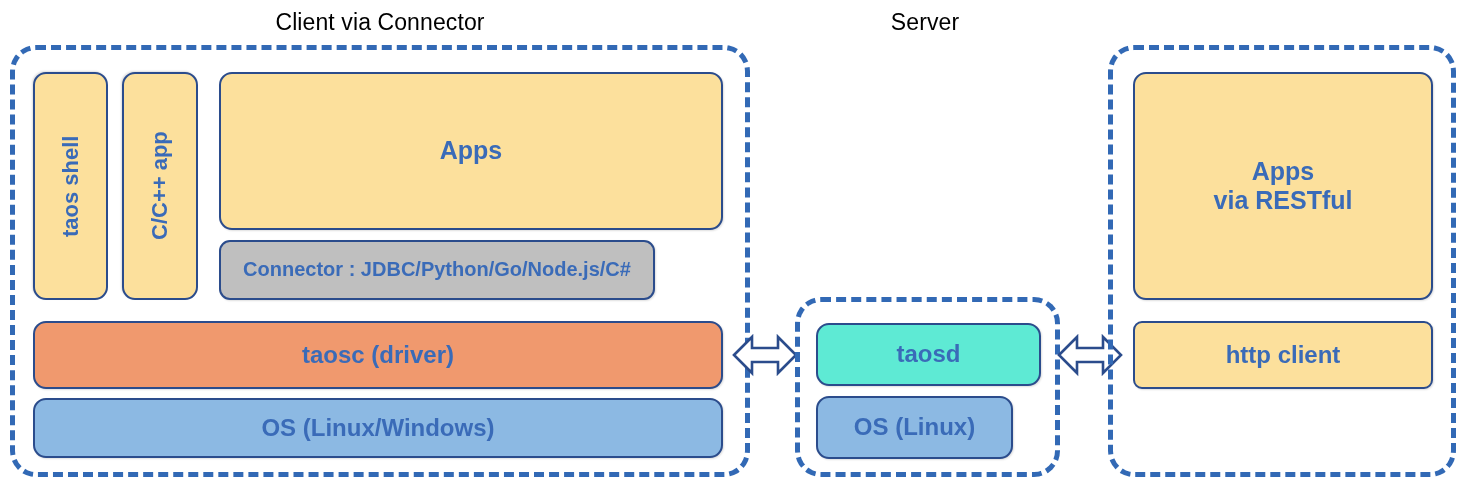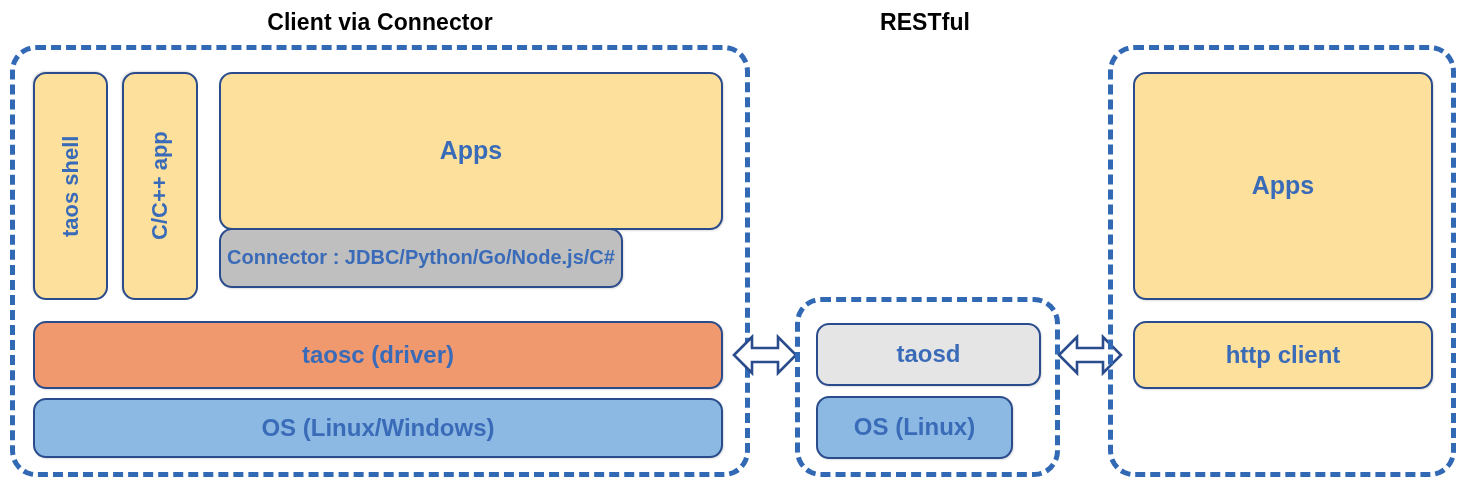--- a/index.html
+++ b/index.html
@@ -18,21 +18,21 @@
     position: absolute;
     left: 0; top: 0;
     width: 1467px;
     height: 498px;
   }
 
   
   .section-title {
     position: absolute;
     color: #000000;
-    font-weight: bold;
+    font-weight: normal;
     font-size: 23px;
     letter-spacing: 0.1px;
     white-space: nowrap;
     text-align: center;
     line-height: 28px;
   }
 
   
   .group {
     position: absolute;
@@ -54,21 +54,21 @@
     display: flex;
     align-items: center;
     justify-content: center;
     text-align: center;
     line-height: 1.18;
     box-shadow: 1px 1px 2px rgba(0,0,0,0.13);
   }
   .fill-yellow  { background: #FCE09C; }
   .fill-orange  { background: #F0996E; }
   .fill-blue    { background: #8CB9E3; }
-  .fill-green   { background: #e5e5e5; }
+  .fill-green   { background: #5eead4; }
   .fill-gray    { background: #BFBFBF; }
 
   .node.vertical {
     writing-mode: vertical-rl;
     transform: rotate(180deg);
     font-size: 22px;
   }
   .node.small { font-size: 20px; }
 
   
@@ -77,33 +77,33 @@
   }
   .arrow svg { display: block; }
 </style>
 </head>
 <body>
 
 <div class="stage">
 
   <div class="section-title" style="left:190px; top:8px; width:380px;">Client via Connector</div>
 
-  <div class="section-title" style="left:805px; top:8px; width:240px;">RESTful</div>
+  <div class="section-title" style="left:805px; top:8px; width:240px;">Server</div>
 
 
   <div class="group" style="left:10px; top:45px; width:740px; height:432px;">
   </div>
 
   <div class="node fill-yellow vertical" style="left:33px; top:72px; width:75px; height:228px;">taos shell</div>
 
   <div class="node fill-yellow vertical" style="left:122px; top:72px; width:76px; height:228px;">C/C++ app</div>
 
   <div class="node fill-yellow" style="left:219px; top:72px; width:504px; height:158px; font-size:25px;">Apps</div>
 
-  <div class="node fill-gray small" style="left:219px; top:228px; width:404px; height:60px;">Connector : JDBC/Python/Go/Node.js/C#</div>
+  <div class="node fill-gray small" style="left:219px; top:240px; width:436px; height:60px;border-radius:11px;">Connector : JDBC/Python/Go/Node.js/C#</div>
 
   <div class="node fill-orange" style="left:33px; top:321px; width:690px; height:68px; font-size:24px;">taosc (driver)</div>
 
   <div class="node fill-blue" style="left:33px; top:398px; width:690px; height:60px; font-size:24px;">OS (Linux/Windows)</div>
 
   <div class="arrow" style="left:730px; top:329px; width:70px; height:52px;">
     <svg width="70" height="52" viewBox="0 0 70 52">
       <polygon points="4,26 22,8 22,19 48,19 48,8 66,26 48,44 48,33 22,33 22,44" fill="#ffffff" stroke="#2B4C8C" stroke-width="2.6" stroke-linejoin="miter"></polygon>
     </svg>
   </div>
@@ -119,18 +119,19 @@
     <svg width="70" height="52" viewBox="0 0 70 52">
       <polygon points="4,26 22,8 22,19 48,19 48,8 66,26 48,44 48,33 22,33 22,44" fill="#ffffff" stroke="#2B4C8C" stroke-width="2.6" stroke-linejoin="miter"></polygon>
     </svg>
   </div>
 
   <div class="group" style="left:1108px; top:45px; width:348px; height:432px;">
   </div>
 
   <div class="node fill-yellow" style="left:1133px; top:72px; width:300px; height:228px; font-size:25px; flex-direction:column;">
     <span>Apps</span>
+    <span>via RESTful</span>
   </div>
 
-  <div class="node fill-yellow" style="left:1133px; top:321px; width:300px; height:68px; font-size:24px;">http client</div>
+  <div class="node fill-yellow" style="left:1133px; top:321px; width:300px; height:68px; font-size:24px;border-radius:9px;">http client</div>
 
 
 </div>
 
 </body></html>

